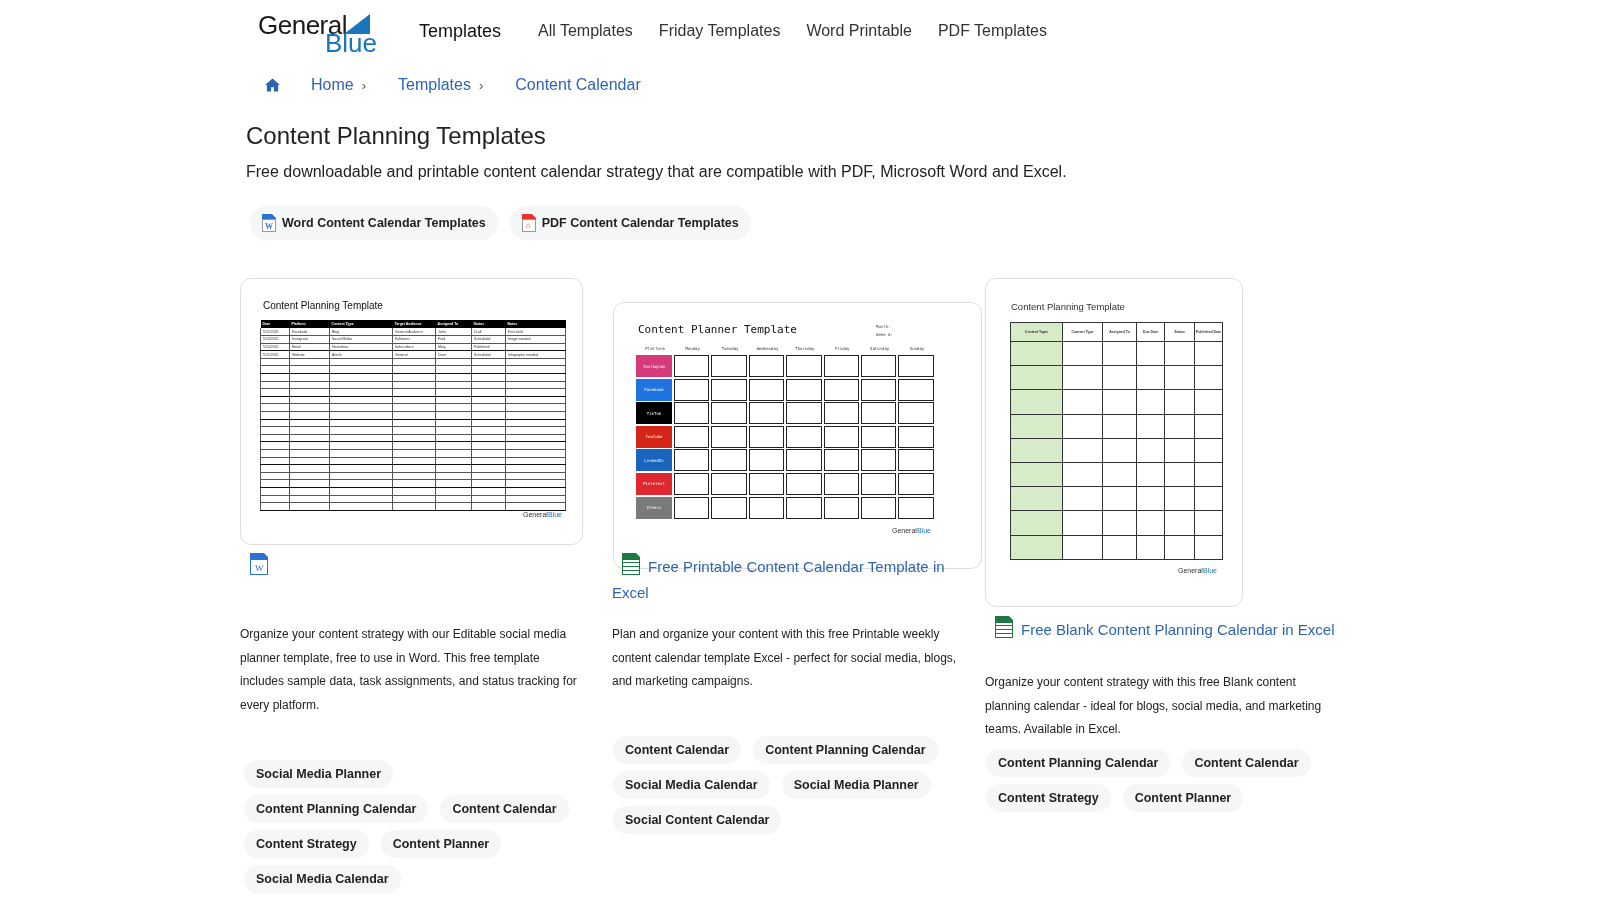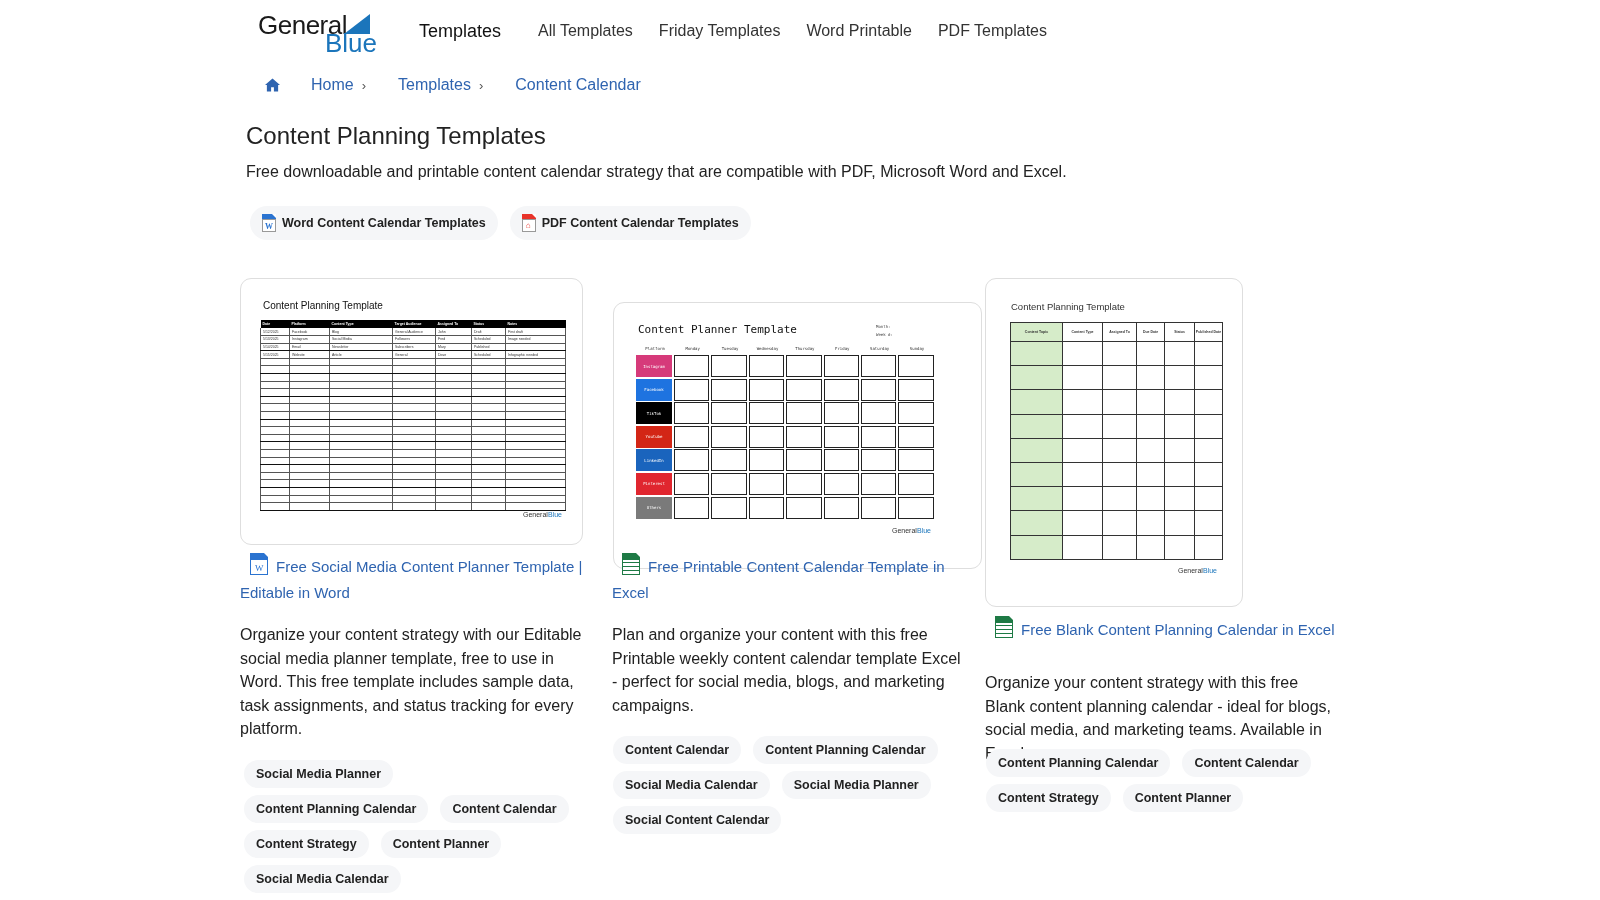--- a/index.html
+++ b/index.html
@@ -36,21 +36,21 @@
   .docicon .top { position: absolute; left: 0; top: 0; width: 14px; height: 6px; }
   .docicon .body { position: absolute; left: 0; top: 5px; width: 14px; height: 13px; background: #fff; border: 1px solid #999; }
   .docicon .fold { position: absolute; right: 0; top: 0; width: 0; height: 0; border-top: 4px solid #fff; border-left: 4px solid transparent; }
   .docicon .mark { position: absolute; left: 2px; top: 7px; font-size: 8px; font-family: "Liberation Serif", serif; line-height: 9px; }
 
   
   .card { position: absolute; }
   .thumb { position: absolute; border: 1px solid #dedede; border-radius: 11px; background: #fff; }
   .card-link { position: absolute; font-size: 15px; line-height: 26px; color: #2f64b0; text-decoration: none; }
   .card-link .licon { display: inline-block; vertical-align: -3px; margin-right: 8px; margin-left: 10px; }
-  .card-desc { position: absolute; font-size: 16px; line-height: 23.5px; color: #222; }
+  .card-desc { position: absolute; font-size: 12px; line-height: 23.5px; color: #222; }
   .tags { position: absolute; display: flex; flex-wrap: wrap; column-gap: 12px; row-gap: 7px; }
   .tag { display: inline-flex; align-items: center; height: 28px; padding: 0 12px; background: #f5f6f8; border-radius: 16px; font-size: 12.5px; font-weight: 700; color: #222; text-decoration: none; }
 
   
   .p1-title { position: absolute; left: 22px; top: 21px; font-size: 10px; color: #111; }
   .p1-table { position: absolute; left: 19px; top: 41px; width: 305px; border-collapse: collapse; table-layout: fixed; }
   .p1-table th { background: #000; color: #fff; font-size: 3.5px; text-align: left; height: 8px; padding: 0 2px; font-weight: 700; }
   .p1-table td { border: 1px solid #555; border-top: none; font-size: 3.5px; height: 7.6px; padding: 0 2px; color: #333; white-space: nowrap; overflow: hidden; }
   .p1-table tr.thick td { border-bottom: 1.3px solid #111; }
   .p-brand { position: absolute; font-size: 7px; color: #333; }
@@ -372,21 +372,21 @@
         </tbody>
     </table>
     <div class="p-brand" style="left:282px;top:232px;"><span>General</span><b>Blue</b></div>
   </a>
   <a class="card-link" style="left:240px;top:553px;width:345px;">
     <span class="docicon licon" style="width:18px;height:22px;">
       <span class="top" style="background:#2a73d0;width:18px;height:7px;"></span><span class="fold"></span>
       <span class="body" style="width:18px;height:16px;top:6px;border-color:#2a73d0;">
           <span class="mark" style="color:#2a73d0;left:4px;top:4px;font-size:9px;">W</span>
         </span>
-    </span><span>Free Social Media Content Planner Template | Editable in Word</span>
+    </span>
   </a>
   <p class="card-desc" style="left:240px;top:623px;width:345px;">Organize your content strategy with our Editable social media planner template, free to use in Word. This free template includes sample data, task assignments, and status tracking for every platform.</p>
   <div class="tags" style="left:244px;top:760px;width:345px;">
     <a class="tag">Social Media Planner</a>
     <a class="tag">Content Planning Calendar</a>
     <a class="tag">Content Calendar</a>
     <a class="tag">Content Strategy</a>
     <a class="tag">Content Planner</a>
     <a class="tag">Social Media Calendar</a>
   </div>

